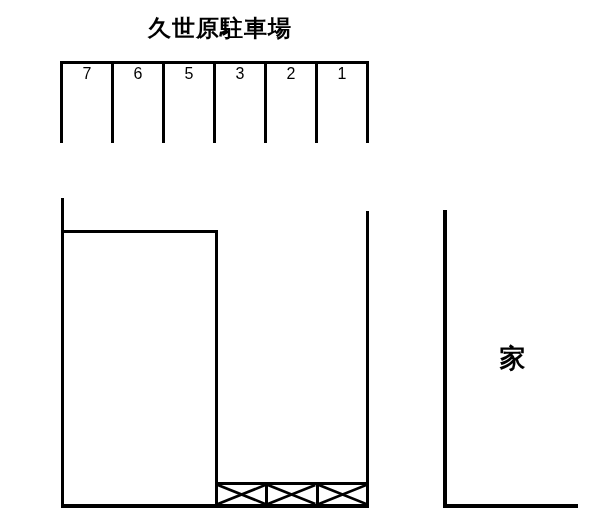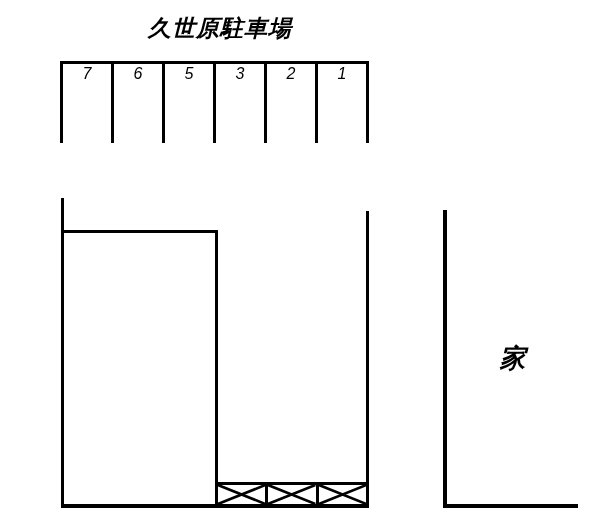--- a/index.html
+++ b/index.html
@@ -7,21 +7,20 @@
   body {
     font-family: "Liberation Sans", sans-serif;
     color: #000000;
   }
   .canvas {
     position: relative;
     width: 604px;
     height: 529px;
     background: #ffffff;
     overflow: hidden;
-    font-style: italic;
   }
 
   
   .diagram-title {
     position: absolute;
     left: 0;
     top: 13px;
     width: 440px;
     text-align: center;
     font-size: 23px;

